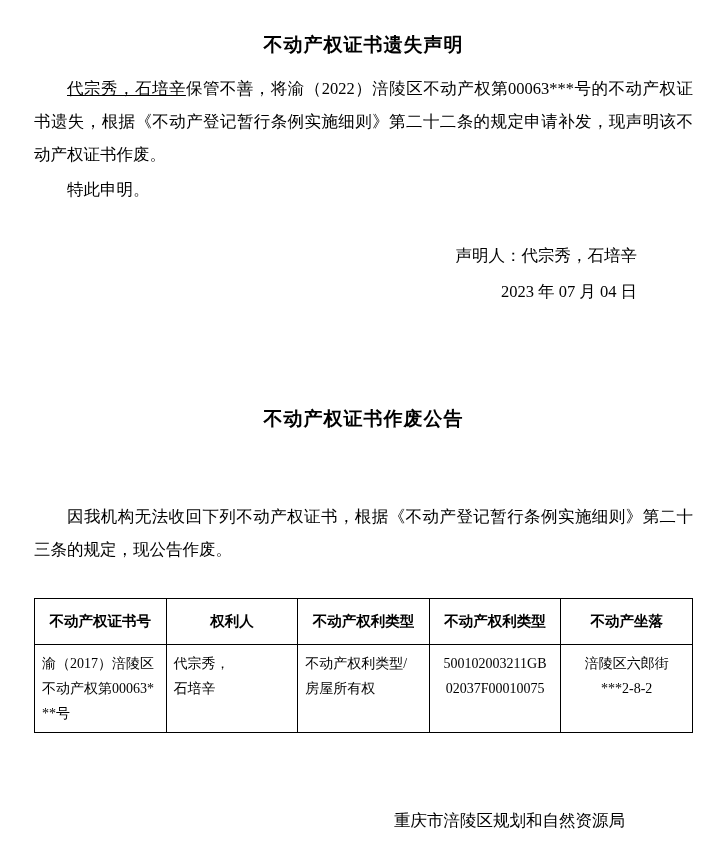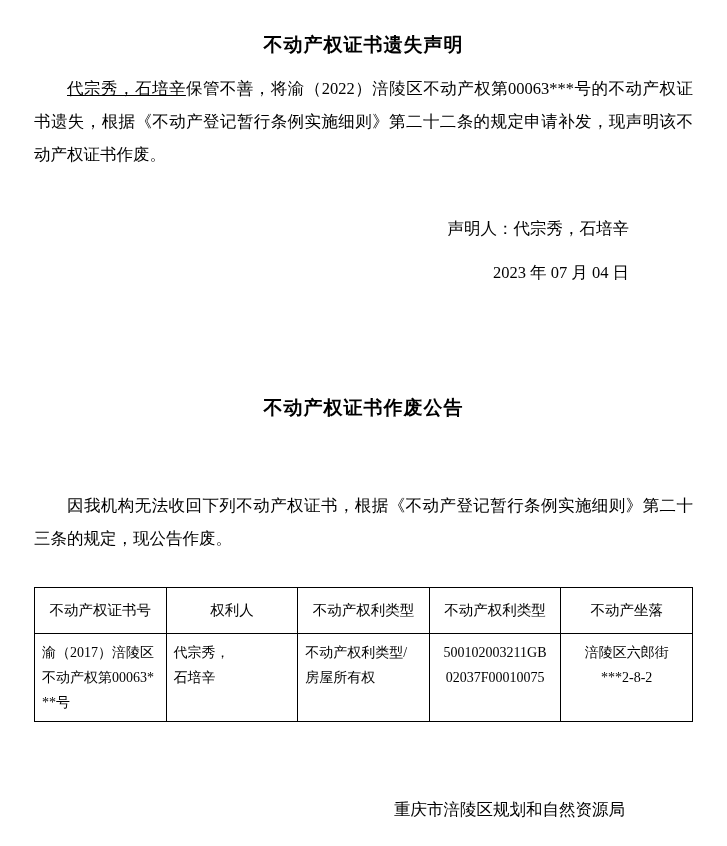--- a/index.html
+++ b/index.html
@@ -42,21 +42,21 @@
   .para-underline {
     text-decoration: underline;
   }
   .para-tight {
     padding-top: 2px;
   }
   .right-line {
     font-size: 16.5px;
     line-height: 32px;
     text-align: right;
-    margin: 12px;
+    margin: 4px;
     padding-right: 52px;
   }
   .spacer-1 { height: 62px; }
   .spacer-2 { height: 30px; }
   .spacer-3 { height: 26px; }
   .spacer-4 { height: 28px; }
 
   .docnum {
     font-size: 16.5px;
     text-align: right;
@@ -74,21 +74,21 @@
   table.cert-table th,
   table.cert-table td {
     border: 1px solid #000000;
     font-size: 14px;
     line-height: 25px;
     padding: 6px 7px;
     vertical-align: top;
   }
   table.cert-table th {
     font-family: "Liberation Sans", "DejaVu Sans", sans-serif;
-    font-weight: normal;
+    font-weight: bold;
     text-align: center;
     vertical-align: middle;
     font-size: 14.5px;
     padding: 10px 4px;
   }
   table.cert-table td.c0 { width: 160px; text-align: left; }
   table.cert-table td.c1 { width: 72px; text-align: left; }
   table.cert-table td.c2 { width: 112px; text-align: left; }
   table.cert-table td.c3 { width: 135px; text-align: center; }
   table.cert-table td.c4 { text-align: center; vertical-align: top;}
@@ -106,20 +106,21 @@
 </style>
 </head>
 <body>
 
 <div class="page">
 
   <h1 class="doc-title">不动产权证书遗失声明</h1>
 
   <p class="para"><span class="para-underline">代宗秀，石培辛</span><span>保管不善，将渝（2022）涪陵区不动产权第00063***号的不动产权证书遗失，根据《不动产登记暂行条例实施细则》第二十二条的规定申请补发，现声明该不动产权证书作废。</span></p>
 
+  <p class="para para-tight">特此申明。</p>
 
   <div class="spacer-2"></div>
 
   <p class="right-line">声明人：代宗秀，石培辛</p>
   <p class="right-line">2023 年 07 月 04 日</p>
 
   <div class="spacer-1"></div>
 
   <h1 class="doc-title">不动产权证书作废公告</h1>
 

